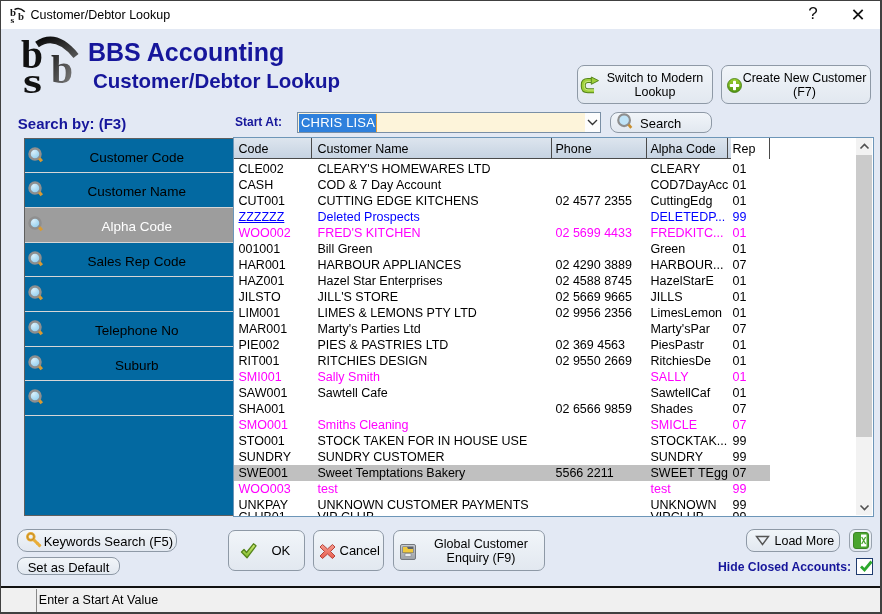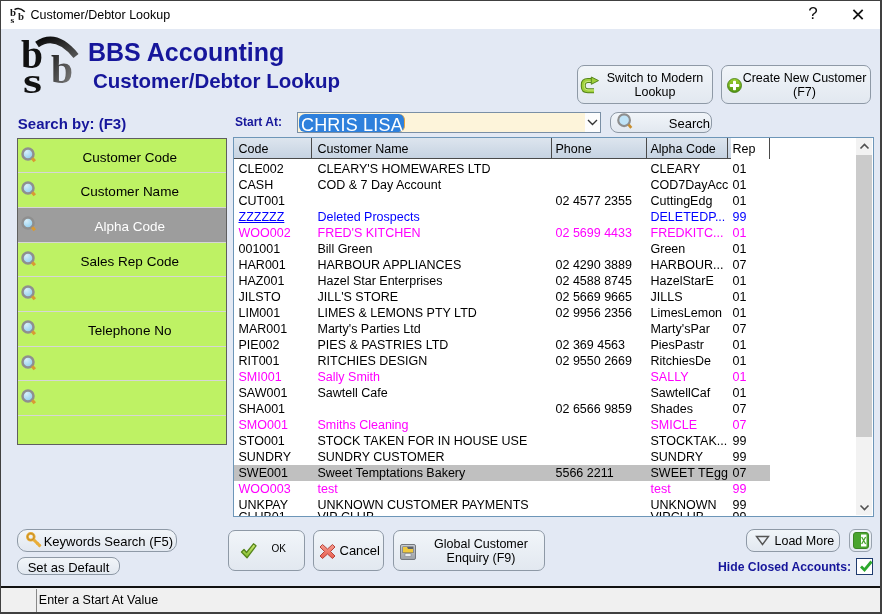--- a/index.html
+++ b/index.html
@@ -11,21 +11,21 @@
 #qmark { left:804px; top:3.5px; font-size:17px; color:#111; width:18px; text-align:center; }
 #closex { left:848px; top:4px; font-size:18px; color:#111; width:20px; text-align:center; font-weight:400; }
 .navy { color:#16169B; font-weight:bold; }
 #bbsacct { left:88px; top:37.5px; font-size:25px; }
 #cdlook  { left:93px; top:69.3px; font-size:20.5px; }
 #searchby { left:17.8px; top:115.4px; font-size:15px; }
 #startat { left:235px; top:115.4px; font-size:12px; }
 .btn { position:absolute; background:linear-gradient(#F1F5F9,#E2E8F0); border:1px solid #8E99A6; border-radius:7px; color:#000; }
 #combo { left:297px; top:112px; width:304px; height:21px; background:#FDF4DA; border:1px solid #7A8FA5; }
 #comboarr { left:585px; top:113px; width:15px; height:19px; background:#FDFDFD; }
-#combosel { left:299px; top:113.5px; height:18px; background:#2E80DC; color:#fff; font-size:18px; letter-spacing:.18px; padding:1.5px 1px 0 2px; border-right:1px solid #E8A33D;border-radius:6px; }
+#combosel { left:299px; top:113.5px; height:18px; background:#2E80DC; color:#fff; font-size:13px; letter-spacing:.18px; padding:1.5px 1px 0 2px; border-right:1px solid #E8A33D; }
 .srow { position:absolute; left:0; width:100%; height:34.7px; border-bottom:1px solid #D6D6D6; font-size:13.5px; color:#000; }
 .srow .lbl { position:absolute; left:16px; right:0; top:11px; text-align:center; }
 .srow.sel { background:#9D9D9D; color:#fff; }
 #table { left:232.5px; top:136.5px; width:641.5px; height:380px; background:#fff; border:1.5px solid #6D96B8; overflow:hidden; }
 #thead { position:absolute; left:0; top:0; width:497px; height:21.5px; background:linear-gradient(#DDE5EE,#C6D3E2); border-bottom:1px solid #4A4A4A; }
 .hsep { position:absolute; top:0; width:1px; height:21.5px; background:#4A4A4A; }
 .hcell { position:absolute; top:4.5px; font-size:12.5px; color:#000; }
 .trow { position:absolute; left:0; width:536px; height:16px; font-size:12.5px; white-space:nowrap; }
 .trow span { position:absolute; top:1px; }
 .c0 { left:5px; } .c1 { left:84px; } .c2 { left:322px; } .c3 { left:417px; } .c4 { left:499px; }
@@ -109,23 +109,23 @@
 <div class="abs" id="comboarr"></div>
 <div class="abs" id="combosel">CHRIS LISA</div>
 <svg style="left:587px;top:119px" width="11" height="7" viewBox="0 0 11 7">
  <path d="M1 1 L5.5 5.5 L10 1" fill="none" stroke="#333" stroke-width="1.4"></path>
 </svg>
 <div class="btn" style="left:610px;top:112px;width:102px;height:21px;border-radius:8px"></div>
 <svg style="left:616px;top:113px" width="18" height="18" viewBox="0 0 20 20">
  <circle cx="9" cy="8" r="6.5" fill="#BFE3F7" stroke="#8E8E8E" stroke-width="2.4"></circle>
  <path d="M14 13 L17 16.5" stroke="#C98F2E" stroke-width="3"></path>
 </svg>
-<div class="abs" style="left:640px;top:116px;width:70px;text-align:right;font-size:13px">Search</div>
-
-<div class="abs" id="sidepanel" style="left:17px;top:137.5px;width:209.5px;height:307px;background:#bef264;border:1.5px solid #5F5F5F">
+<div class="abs" style="left:640px;top:116px;width:70px;text-align:left;font-size:13px">Search</div>
+
+<div class="abs" id="sidepanel" style="left:24px;top:137.5px;width:209.5px;height:378px;background:#0369a1;border:1.5px solid #5F5F5F">
  <div id="srows" style="position:absolute;left:0;top:0;width:100%">
       <div class="srow" style="top:0px">
         <div class="lbl">Customer Code</div>
         <svg style="left:1px;top:6px" width="20" height="21" viewBox="0 0 20 21">
           <circle cx="9" cy="9" r="5.5" fill="url(#lens)" stroke="#8F8F8F" stroke-width="2.5"></circle>
           <path d="M13.2 13.2 L15.8 16.2" stroke="#D89A33" stroke-width="3.2"></path>
         </svg>
       </div>
       <div class="srow" style="top:34.7px">
         <div class="lbl">Customer Name</div>
@@ -155,20 +155,21 @@
         </svg>
       </div>
       <div class="srow" style="top:173.5px">
         <div class="lbl">Telephone No</div>
         <svg style="left:1px;top:6px" width="20" height="21" viewBox="0 0 20 21">
           <circle cx="9" cy="9" r="5.5" fill="url(#lens)" stroke="#8F8F8F" stroke-width="2.5"></circle>
           <path d="M13.2 13.2 L15.8 16.2" stroke="#D89A33" stroke-width="3.2"></path>
         </svg>
       </div>
       <div class="srow" style="top:208.20000000000002px">
+        <div class="lbl">Suburb</div>
         <svg style="left:1px;top:6px" width="20" height="21" viewBox="0 0 20 21">
           <circle cx="9" cy="9" r="5.5" fill="url(#lens)" stroke="#8F8F8F" stroke-width="2.5"></circle>
           <path d="M13.2 13.2 L15.8 16.2" stroke="#D89A33" stroke-width="3.2"></path>
         </svg>
       </div>
       <div class="srow" style="top:242.90000000000003px">
         <svg style="left:1px;top:6px" width="20" height="21" viewBox="0 0 20 21">
           <circle cx="9" cy="9" r="5.5" fill="url(#lens)" stroke="#8F8F8F" stroke-width="2.5"></circle>
           <path d="M13.2 13.2 L15.8 16.2" stroke="#D89A33" stroke-width="3.2"></path>
         </svg>
@@ -199,20 +200,21 @@
       </div>
       <div class="trow" style="top:39.5px">
         <span class="c0" style="">CASH</span>
         <span class="c1">COD &amp; 7 Day Account</span>
         <span class="c2"></span>
         <span class="c3">COD7DayAcc</span>
         <span class="c4">01</span>
       </div>
       <div class="trow" style="top:55.5px">
         <span class="c0" style="">CUT001</span>
+        <span class="c1">CUTTING EDGE KITCHENS</span>
         <span class="c2">02 4577 2355</span>
         <span class="c3">CuttingEdg</span>
         <span class="c4">01</span>
       </div>
       <div class="trow blu" style="top:71.5px">
         <span class="c0" style="text-decoration:underline">ZZZZZZ</span>
         <span class="c1">Deleted Prospects</span>
         <span class="c2"></span>
         <span class="c3">DELETEDP...</span>
         <span class="c4">99</span>
@@ -375,21 +377,21 @@
 <div class="btn" style="left:228px;top:530px;width:77px;height:41px"></div>
 <svg style="left:240px;top:543px" width="17" height="16" viewBox="0 0 17 16">
  <defs>
       <linearGradient id="okg" x1="0" y1="0" x2="0" y2="1">
   <stop offset="0" stop-color="#D6EE7A"></stop>
         <stop offset="1" stop-color="#7CBA28"></stop>
       </linearGradient>
     </defs>
  <path d="M1.5 9 L4 6.5 L6.5 9.5 L13.5 0.8 L16 2.8 L7 14.8 Z" fill="url(#okg)" stroke="#55851B" stroke-width="1.3" stroke-linejoin="round"></path>
 </svg>
-<div class="abs" style="left:271.5px;top:543px;font-size:10px">OK</div>
+<div class="abs" style="left:271.5px;top:543px;font-size:13px">OK</div>
 <div class="btn" style="left:313px;top:530px;width:71px;height:41px"></div>
 <svg style="left:319px;top:544px" width="17" height="15" viewBox="0 0 17 15">
  <defs>
       <linearGradient id="xg" x1="0" y1="0" x2="0" y2="1">
   <stop offset="0" stop-color="#F59A8C"></stop>
         <stop offset="1" stop-color="#E85E50"></stop>
       </linearGradient>
     </defs>
  <path d="M1 3 L3.5 0.5 L8.5 5 L13.5 0.5 L16 3 L11.5 7.5 L16 12 L13.5 14.5 L8.5 10 L3.5 14.5 L1 12 L5.5 7.5 Z" fill="url(#xg)" stroke="#B5443C" stroke-width="1" stroke-linejoin="round"></path>
 </svg>

